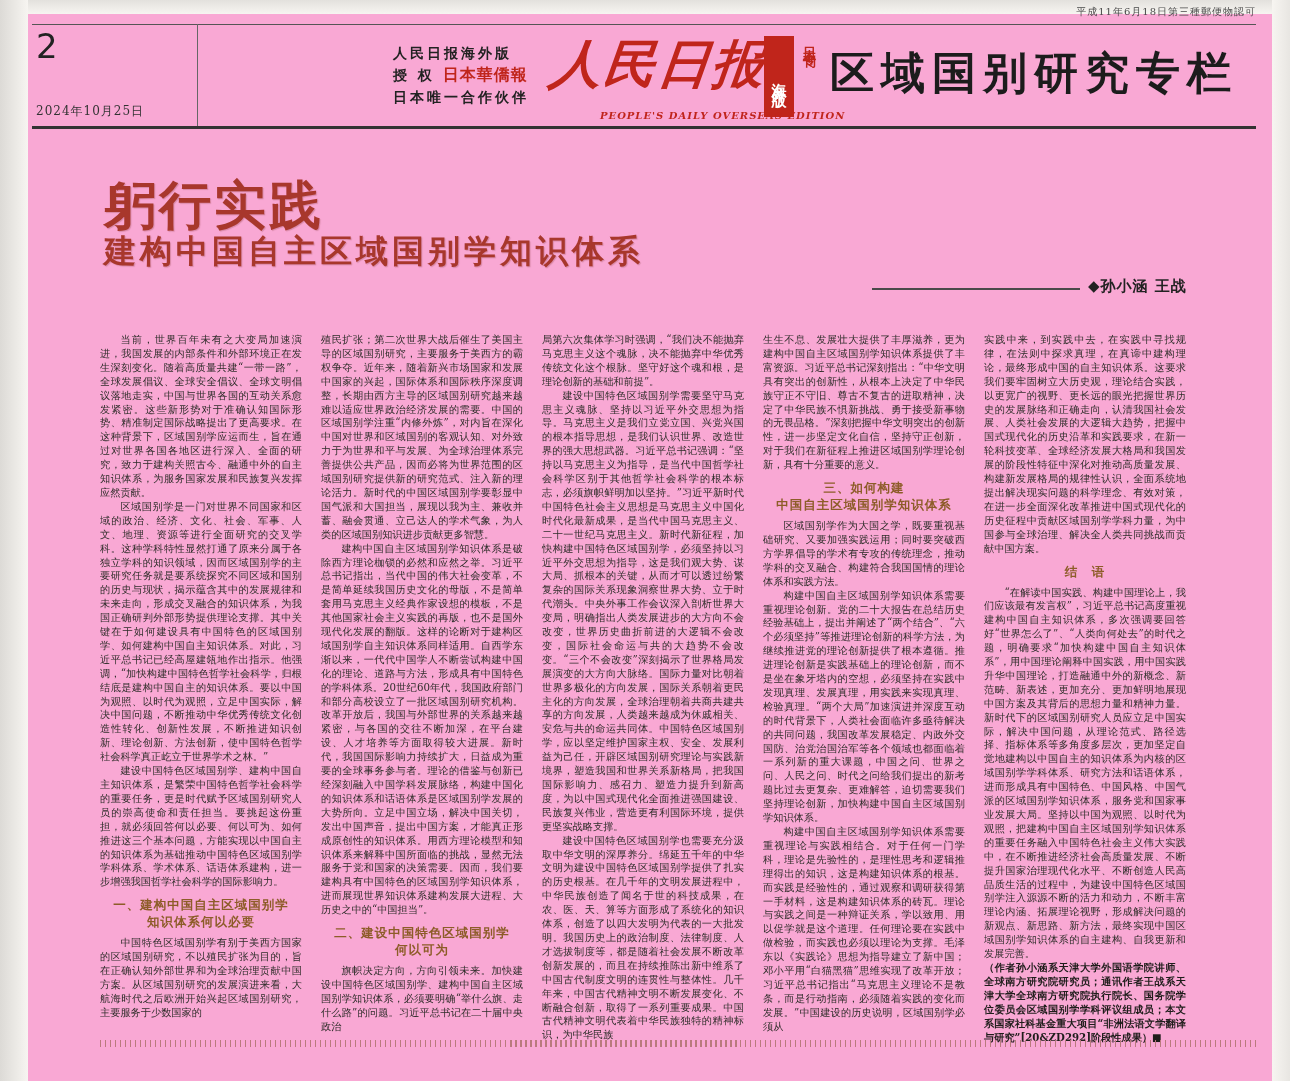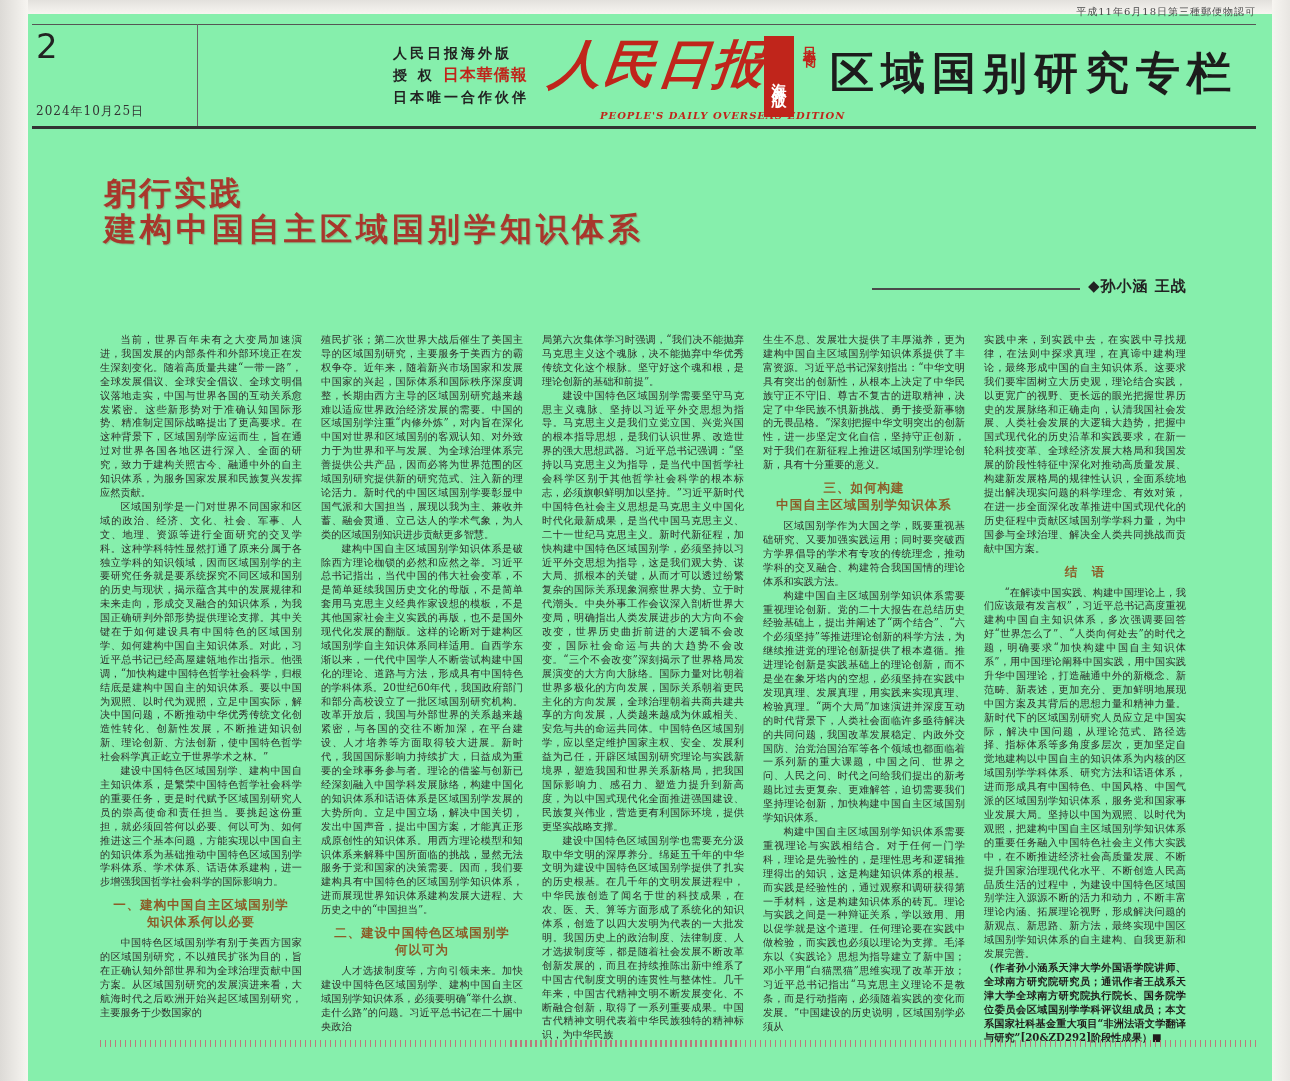--- a/index.html
+++ b/index.html
@@ -1,17 +1,17 @@
 <!DOCTYPE html>
 <html><head>
 <meta charset="utf-8">
 <style>
   html,body{margin:0;padding:0;width:1290px;height:1081px;overflow:hidden;
     background:#efede9;font-family:"DejaVu Serif","Liberation Serif",serif;}
-  #paper{position:absolute;inset:0;background:#86efac;}
+  #paper{position:absolute;inset:0;background:#f9a8d4;}
   .edge-left{position:absolute;left:0;top:0;width:28px;height:100%;
     background:linear-gradient(90deg,#dcdad6,#f7f5f1);}
   .edge-top{position:absolute;left:0;top:0;width:100%;height:14px;
     background:linear-gradient(180deg,#e3e1dd,#f7f5f1);}
   .edge-right{position:absolute;right:0;top:0;width:18px;height:100%;
     background:linear-gradient(270deg,#e8e6e2,#f7f5f1);}
 
   
   .cert{position:absolute;top:5px;right:34px;font-size:10px;color:#4a4a4a;
     letter-spacing:1px;}
@@ -36,21 +36,21 @@
     writing-mode:vertical-rl;text-orientation:upright;font-size:13px;font-weight:bold;
     letter-spacing:3px;line-height:20px;}
   .mast-sub{position:absolute;left:556px;top:110px;font-size:10px;font-style:italic;
     font-weight:bold;color:#c0251b;letter-spacing:1px;margin-left:44px;}
   .column-title{position:absolute;left:830px;top:44px;width:430px;font-size:44px;
     font-weight:bold;color:#1c1c1c;letter-spacing:7px;white-space:nowrap;}
 
   
   .headline{position:absolute;left:104px;top:176px;color:#a8372c;font-weight:bold;
     line-height:1.12;text-shadow:1px 1px 1px rgba(120,40,30,.25);white-space:nowrap;}
-  .headline .l1{font-size:32px;letter-spacing:3px;}
+  .headline .l1{font-size:52px;letter-spacing:3px;}
   .headline .l2{font-size:32px;letter-spacing:4px;}
   .byline-rule{position:absolute;left:872px;top:288px;width:208px;height:2px;background:#4a4a4a;}
   .byline{position:absolute;left:1088px;top:277px;font-size:15px;font-weight:bold;color:#222;
     letter-spacing:1px;text-align:center;}
 
   
   #cols{position:absolute;left:100px;top:313px;width:1086px;display:flex;gap:19px;margin-top:20px;}
   .col{width:202px;flex:0 0 202px;font-size:10.2px;line-height:13.9px;color:#2f2d2a;
     text-align:justify;}
   .col p{margin:0;}
@@ -108,21 +108,21 @@
         </div>
         <p class="p">中国特色区域国别学有别于美西方国家的区域国别研究，不以殖民扩张为目的，旨在正确认知外部世界和为全球治理贡献中国方案。从区域国别研究的发展演进来看，大航海时代之后欧洲开始兴起区域国别研究，主要服务于少数国家的</p>
       </div>
       <div class="col">
         <p class="pc">殖民扩张；第二次世界大战后催生了美国主导的区域国别研究，主要服务于美西方的霸权争夺。近年来，随着新兴市场国家和发展中国家的兴起，国际体系和国际秩序深度调整，长期由西方主导的区域国别研究越来越难以适应世界政治经济发展的需要。中国的区域国别学注重“内修外炼”，对内旨在深化中国对世界和区域国别的客观认知、对外致力于为世界和平与发展、为全球治理体系完善提供公共产品，因而必将为世界范围的区域国别研究提供新的研究范式、注入新的理论活力。新时代的中国区域国别学要彰显中国气派和大国担当，展现以我为主、兼收并蓄、融会贯通、立己达人的学术气象，为人类的区域国别知识进步贡献更多智慧。</p>
         <p class="p">建构中国自主区域国别学知识体系是破除西方理论枷锁的必然和应然之举。习近平总书记指出，当代中国的伟大社会变革，不是简单延续我国历史文化的母版，不是简单套用马克思主义经典作家设想的模板，不是其他国家社会主义实践的再版，也不是国外现代化发展的翻版。这样的论断对于建构区域国别学自主知识体系同样适用。自西学东渐以来，一代代中国学人不断尝试构建中国化的理论、道路与方法，形成具有中国特色的学科体系。20世纪60年代，我国政府部门和部分高校设立了一批区域国别研究机构。改革开放后，我国与外部世界的关系越来越紧密，与各国的交往不断加深，在平台建设、人才培养等方面取得较大进展。新时代，我国国际影响力持续扩大，日益成为重要的全球事务参与者。理论的借鉴与创新已经深刻融入中国学科发展脉络，构建中国化的知识体系和话语体系是区域国别学发展的大势所向。立足中国立场，解决中国关切，发出中国声音，提出中国方案，才能真正形成原创性的知识体系。用西方理论模型和知识体系来解释中国所面临的挑战，显然无法服务于党和国家的决策需要。因而，我们要建构具有中国特色的区域国别学知识体系，进而展现世界知识体系建构发展大进程、大历史之中的“中国担当”。</p>
         <div class="sec-h">
           <div>二、建设中国特色区域国别学</div>
           <div>何以可为</div>
         </div>
-        <p class="p">人才选拔制度等，方向引领未来。加快建设中国特色区域国别学、建构中国自主区域国别学知识体系，必须要明确“举什么旗、走什么路”的问题。习近平总书记在二十届中央政治</p>
+        <p class="p">旗帜决定方向，方向引领未来。加快建设中国特色区域国别学、建构中国自主区域国别学知识体系，必须要明确“举什么旗、走什么路”的问题。习近平总书记在二十届中央政治</p>
       </div>
       <div class="col">
         <p class="pc">局第六次集体学习时强调，“我们决不能抛弃马克思主义这个魂脉，决不能抛弃中华优秀传统文化这个根脉。坚守好这个魂和根，是理论创新的基础和前提”。</p>
         <p class="p">建设中国特色区域国别学需要坚守马克思主义魂脉、坚持以习近平外交思想为指导。马克思主义是我们立党立国、兴党兴国的根本指导思想，是我们认识世界、改造世界的强大思想武器。习近平总书记强调：“坚持以马克思主义为指导，是当代中国哲学社会科学区别于其他哲学社会科学的根本标志，必须旗帜鲜明加以坚持。”习近平新时代中国特色社会主义思想是马克思主义中国化时代化最新成果，是当代中国马克思主义、二十一世纪马克思主义。新时代新征程，加快构建中国特色区域国别学，必须坚持以习近平外交思想为指导，这是我们观大势、谋大局、抓根本的关键，从而才可以透过纷繁复杂的国际关系现象洞察世界大势、立于时代潮头。中央外事工作会议深入剖析世界大变局，明确指出人类发展进步的大方向不会改变，世界历史曲折前进的大逻辑不会改变，国际社会命运与共的大趋势不会改变。“三个不会改变”深刻揭示了世界格局发展演变的大方向大脉络。国际力量对比朝着世界多极化的方向发展，国际关系朝着更民主化的方向发展，全球治理朝着共商共建共享的方向发展，人类越来越成为休戚相关、安危与共的命运共同体。中国特色区域国别学，应以坚定维护国家主权、安全、发展利益为己任，开辟区域国别研究理论与实践新境界，塑造我国和世界关系新格局，把我国国际影响力、感召力、塑造力提升到新高度，为以中国式现代化全面推进强国建设、民族复兴伟业，营造更有利国际环境，提供更坚实战略支撑。</p>
         <p class="p">建设中国特色区域国别学也需要充分汲取中华文明的深厚养分。绵延五千年的中华文明为建设中国特色区域国别学提供了扎实的历史根基。在几千年的文明发展进程中，中华民族创造了闻名于世的科技成果，在农、医、天、算等方面形成了系统化的知识体系，创造了以四大发明为代表的一大批发明。我国历史上的政治制度、法律制度、人才选拔制度等，都是随着社会发展不断改革创新发展的，而且在持续推陈出新中维系了中国古代制度文明的连贯性与整体性。几千年来，中国古代精神文明不断发展变化、不断融合创新，取得了一系列重要成果。中国古代精神文明代表着中华民族独特的精神标识，为中华民族</p>
       </div>
       <div class="col">
         <p class="pc">生生不息、发展壮大提供了丰厚滋养，更为建构中国自主区域国别学知识体系提供了丰富资源。习近平总书记深刻指出：“中华文明具有突出的创新性，从根本上决定了中华民族守正不守旧、尊古不复古的进取精神，决定了中华民族不惧新挑战、勇于接受新事物的无畏品格。”深刻把握中华文明突出的创新性，进一步坚定文化自信，坚持守正创新，对于我们在新征程上推进区域国别学理论创新，具有十分重要的意义。</p>
         <div class="sec-h">
           <div>三、如何构建</div>

